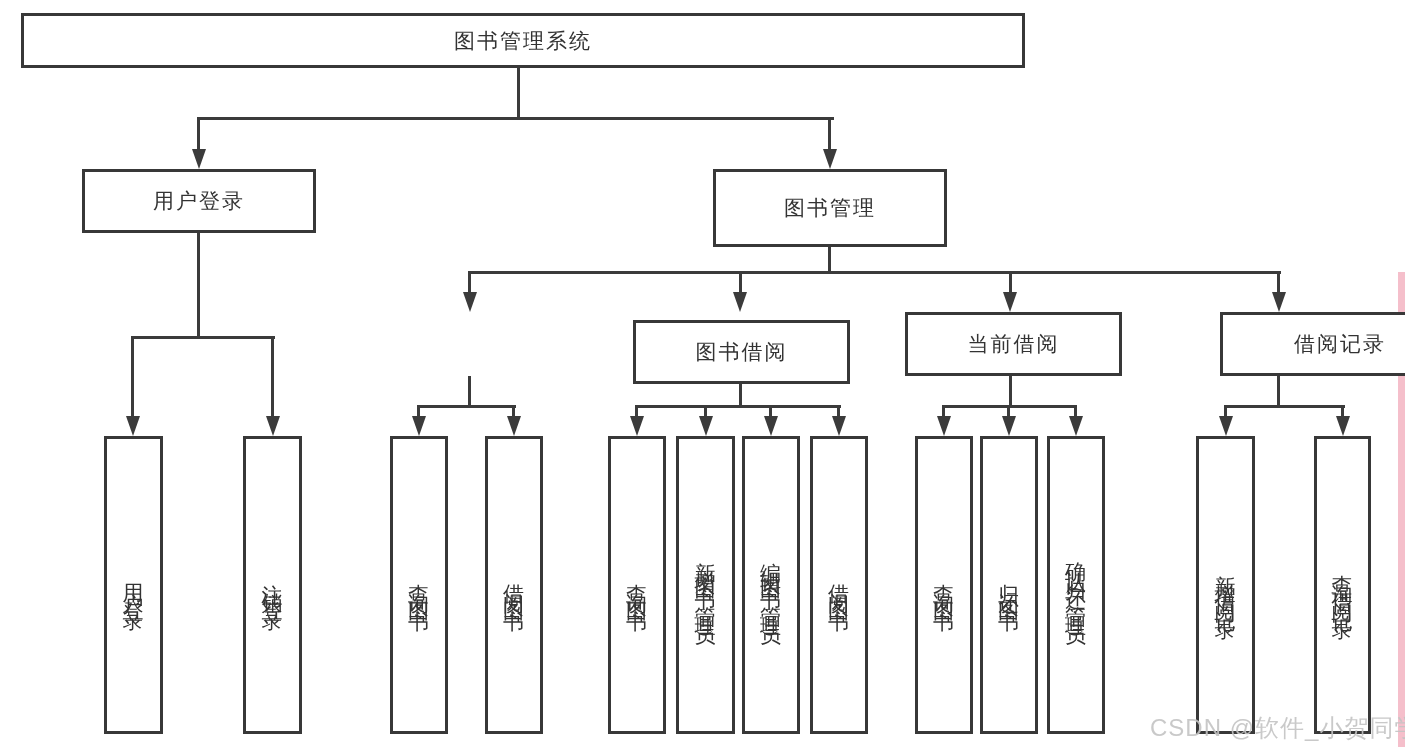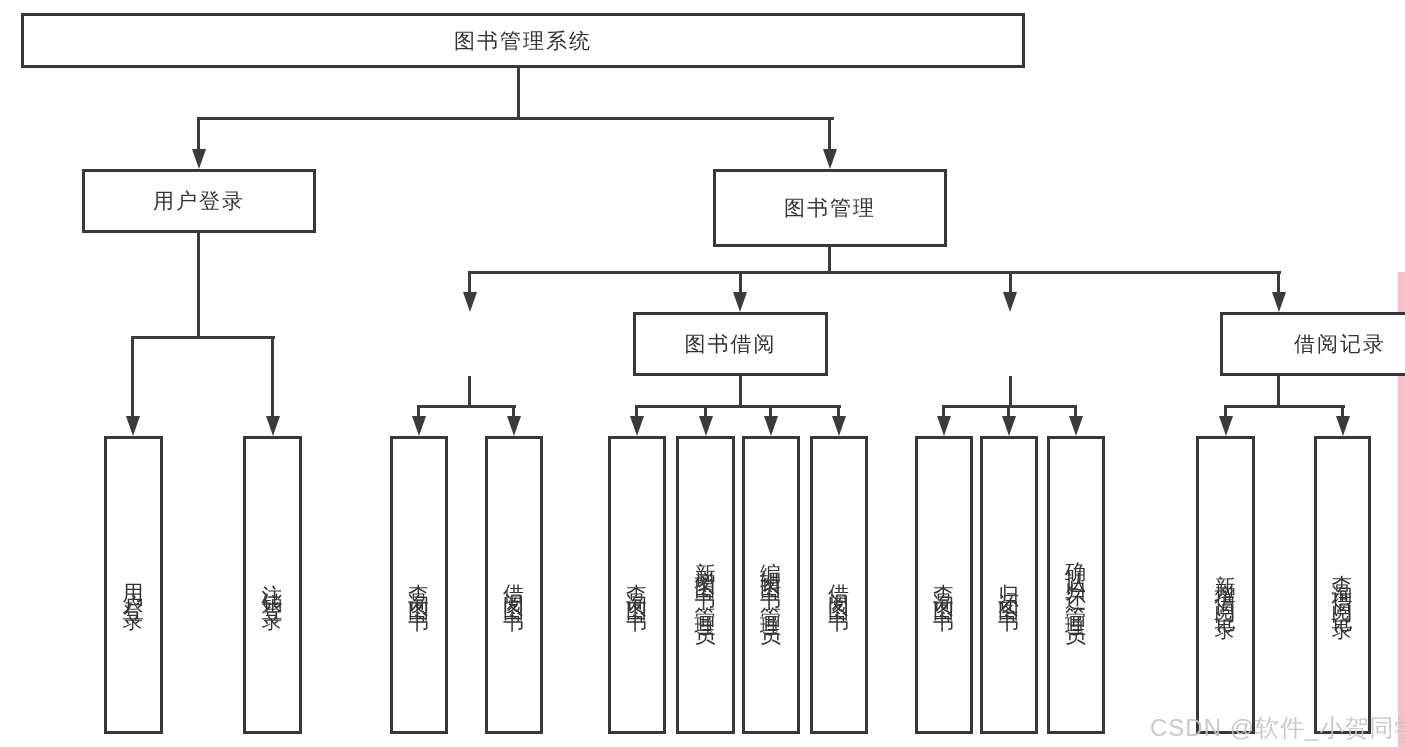--- a/index.html
+++ b/index.html
@@ -82,22 +82,25 @@
     <span>图书管理系统</span>
   </div>
 
   <div class="box h" style="left:82px;top:169px;width:234px;height:64px">
     <span>用户登录</span>
   </div>
   <div class="box h" style="left:713px;top:169px;width:234px;height:78px">
     <span>图书管理</span>
   </div>
 
-  <div class="box h" style="left:633px;top:312px;width:195px;height:64px">
+  <div class="box h" style="left:633px;top:320px;width:217px;height:64px">
     <span>图书借阅</span>
+  </div>
+  <div class="box h" style="left:905px;top:312px;width:217px;height:64px">
+    <span>当前借阅</span>
   </div>
   <div class="box h" style="left:1220px;top:312px;width:240px;height:64px">
     <span>借阅记录</span>
   </div>
 
   <div class="box v" style="left:104px;top:436px;width:59px;height:298px">
     <span>用户登录</span>
   </div>
   <div class="box v" style="left:243px;top:436px;width:59px;height:298px">
     <span>注销登录</span>

